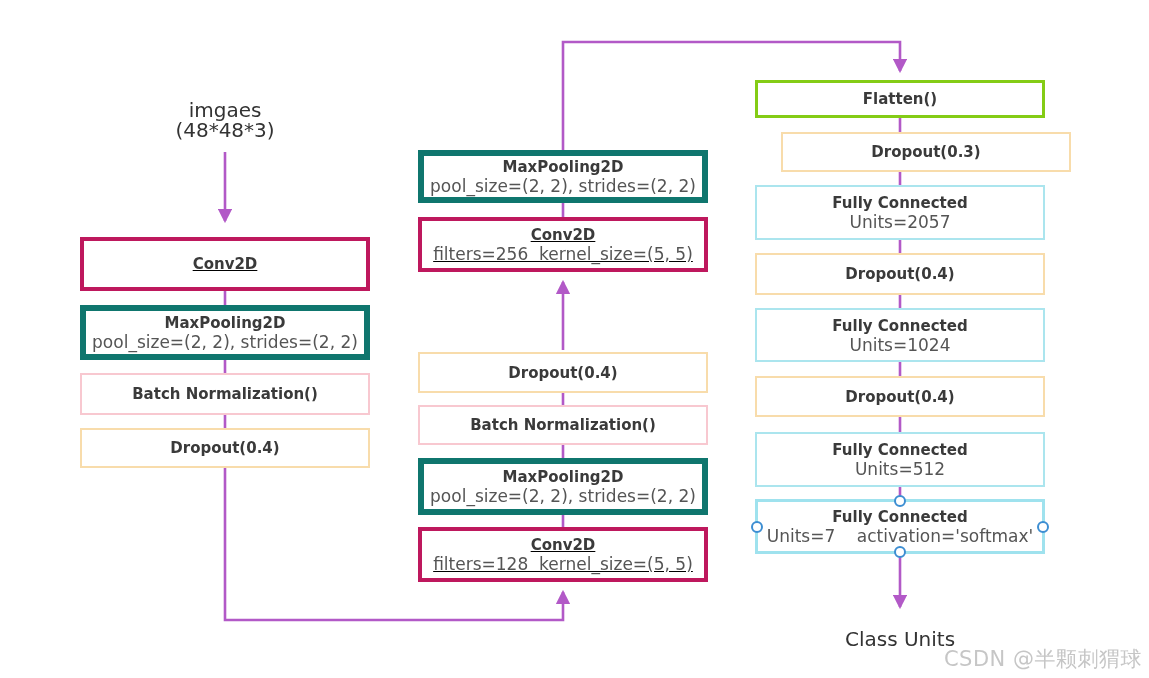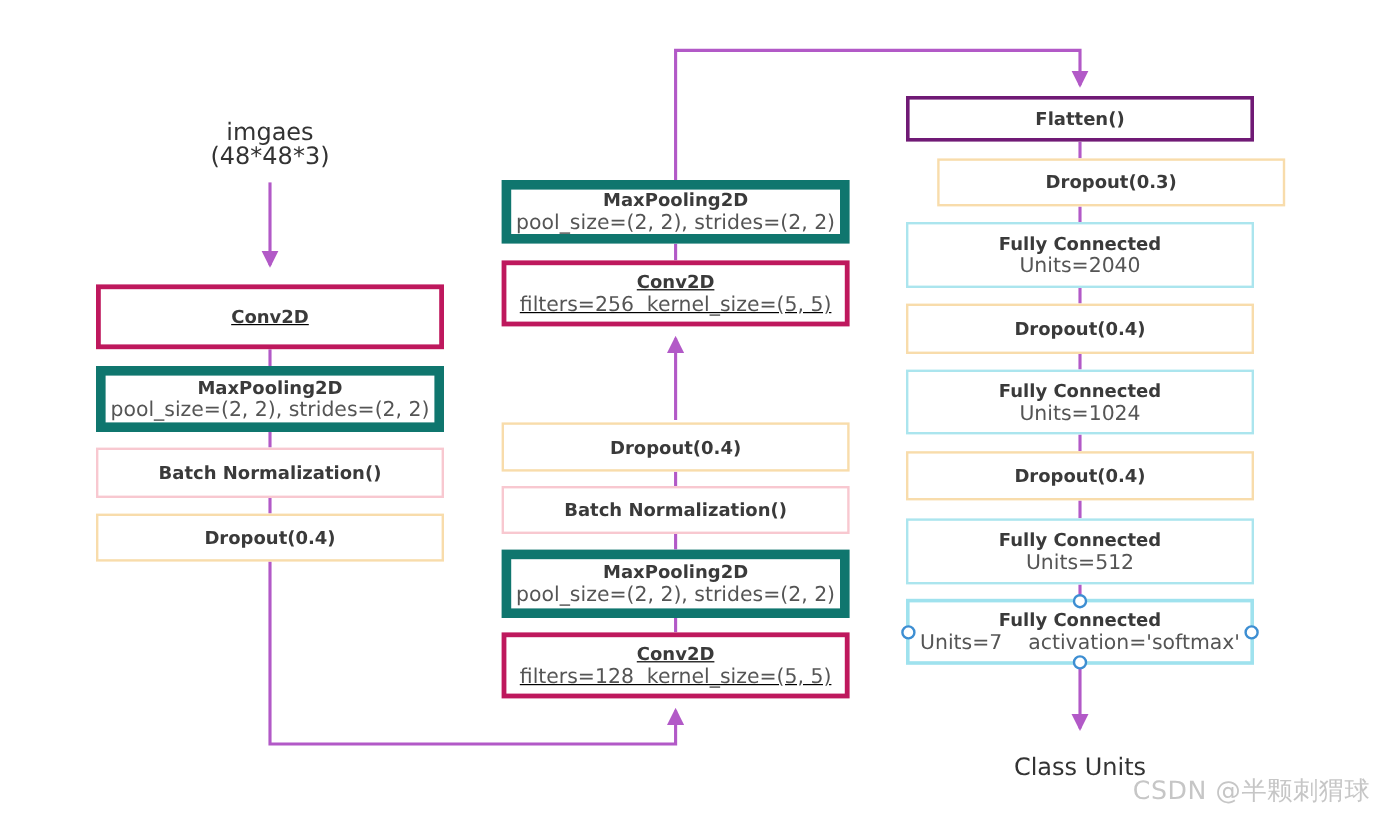--- a/index.html
+++ b/index.html
@@ -9,25 +9,25 @@
   }
   #wires{position:absolute;left:0;top:0;z-index:0;}
   .box{
     position:absolute;z-index:1;background:#ffffff;box-sizing:border-box;
     display:flex;flex-direction:column;align-items:center;justify-content:center;
     text-align:center;
   }
   .box .title{font-weight:700;font-size:15px;line-height:20px;color:#3a3a3a;white-space:pre;}
   .box .sub{font-size:17px;line-height:19px;color:#555555;white-space:pre;}
   .conv   {border:4px solid #be185d;text-decoration:underline;}
-  .pool   {border:8px solid #0f766e;}
+  .pool   {border:6px solid #0f766e;}
   .bnorm  {border:2px solid #f8c8d0;}
   .drop   {border:2px solid #f8dcab;}
   .dense  {border:2px solid #abe5ee;}
-  .flatten{border:3px solid #701a75;}
+  .flatten{border:3px solid #84cc16;}
   .selected{border:3px solid #9fe2ee;}
   .freelabel{
     position:absolute;z-index:1;text-align:center;color:#333333;
     font-size:20px;line-height:20px;white-space:pre-line;
   }
   .handle{
     position:absolute;z-index:3;width:8px;height:8px;border-radius:50%;
     background:#ffffff;border:2px solid #3d8ed2;
   }
   .handle.h-top   {left:50%;top:-7px;transform:translateX(-50%);}
@@ -114,21 +114,21 @@
   </div>
 
   <div class="box flatten" style="left:755px;top:80px;width:290px;height:38px;">
     <div class="title">Flatten()</div>
   </div>
   <div class="box drop" style="left:755px;top:132px;width:290px;height:40px;margin-left:26px;">
     <div class="title">Dropout(0.3)</div>
   </div>
   <div class="box dense" style="left:755px;top:185px;width:290px;height:55px;">
     <div class="title">Fully Connected</div>
-    <div class="sub">Units=2040</div>
+    <div class="sub">Units=2057</div>
   </div>
   <div class="box drop" style="left:755px;top:253px;width:290px;height:42px;">
     <div class="title">Dropout(0.4)</div>
   </div>
   <div class="box dense" style="left:755px;top:308px;width:290px;height:54px;">
     <div class="title">Fully Connected</div>
     <div class="sub">Units=1024</div>
   </div>
   <div class="box drop" style="left:755px;top:376px;width:290px;height:41px;">
     <div class="title">Dropout(0.4)</div>

